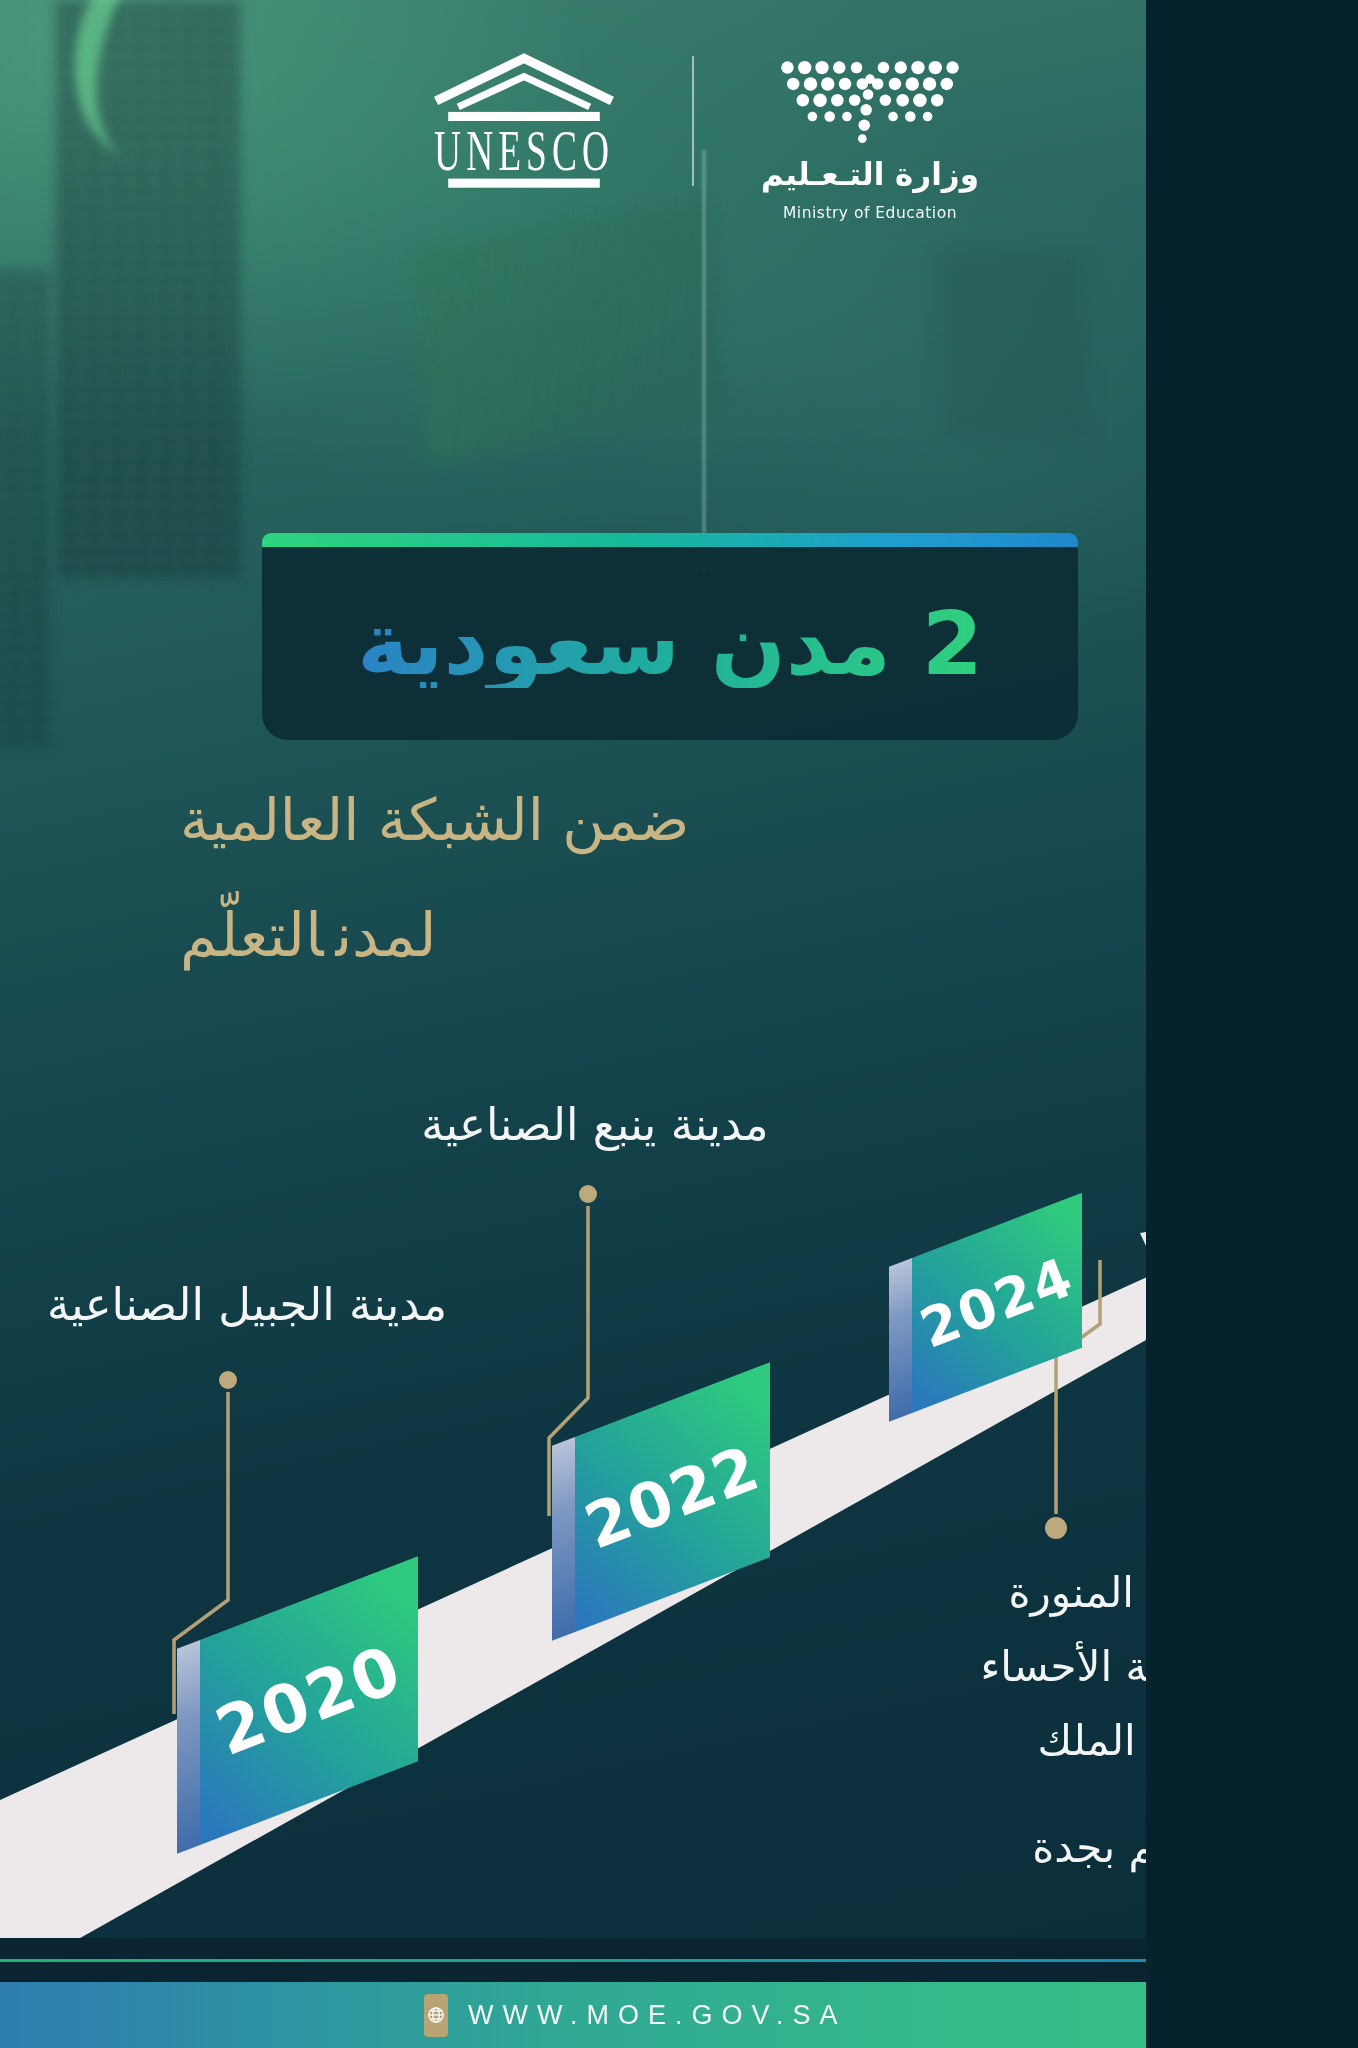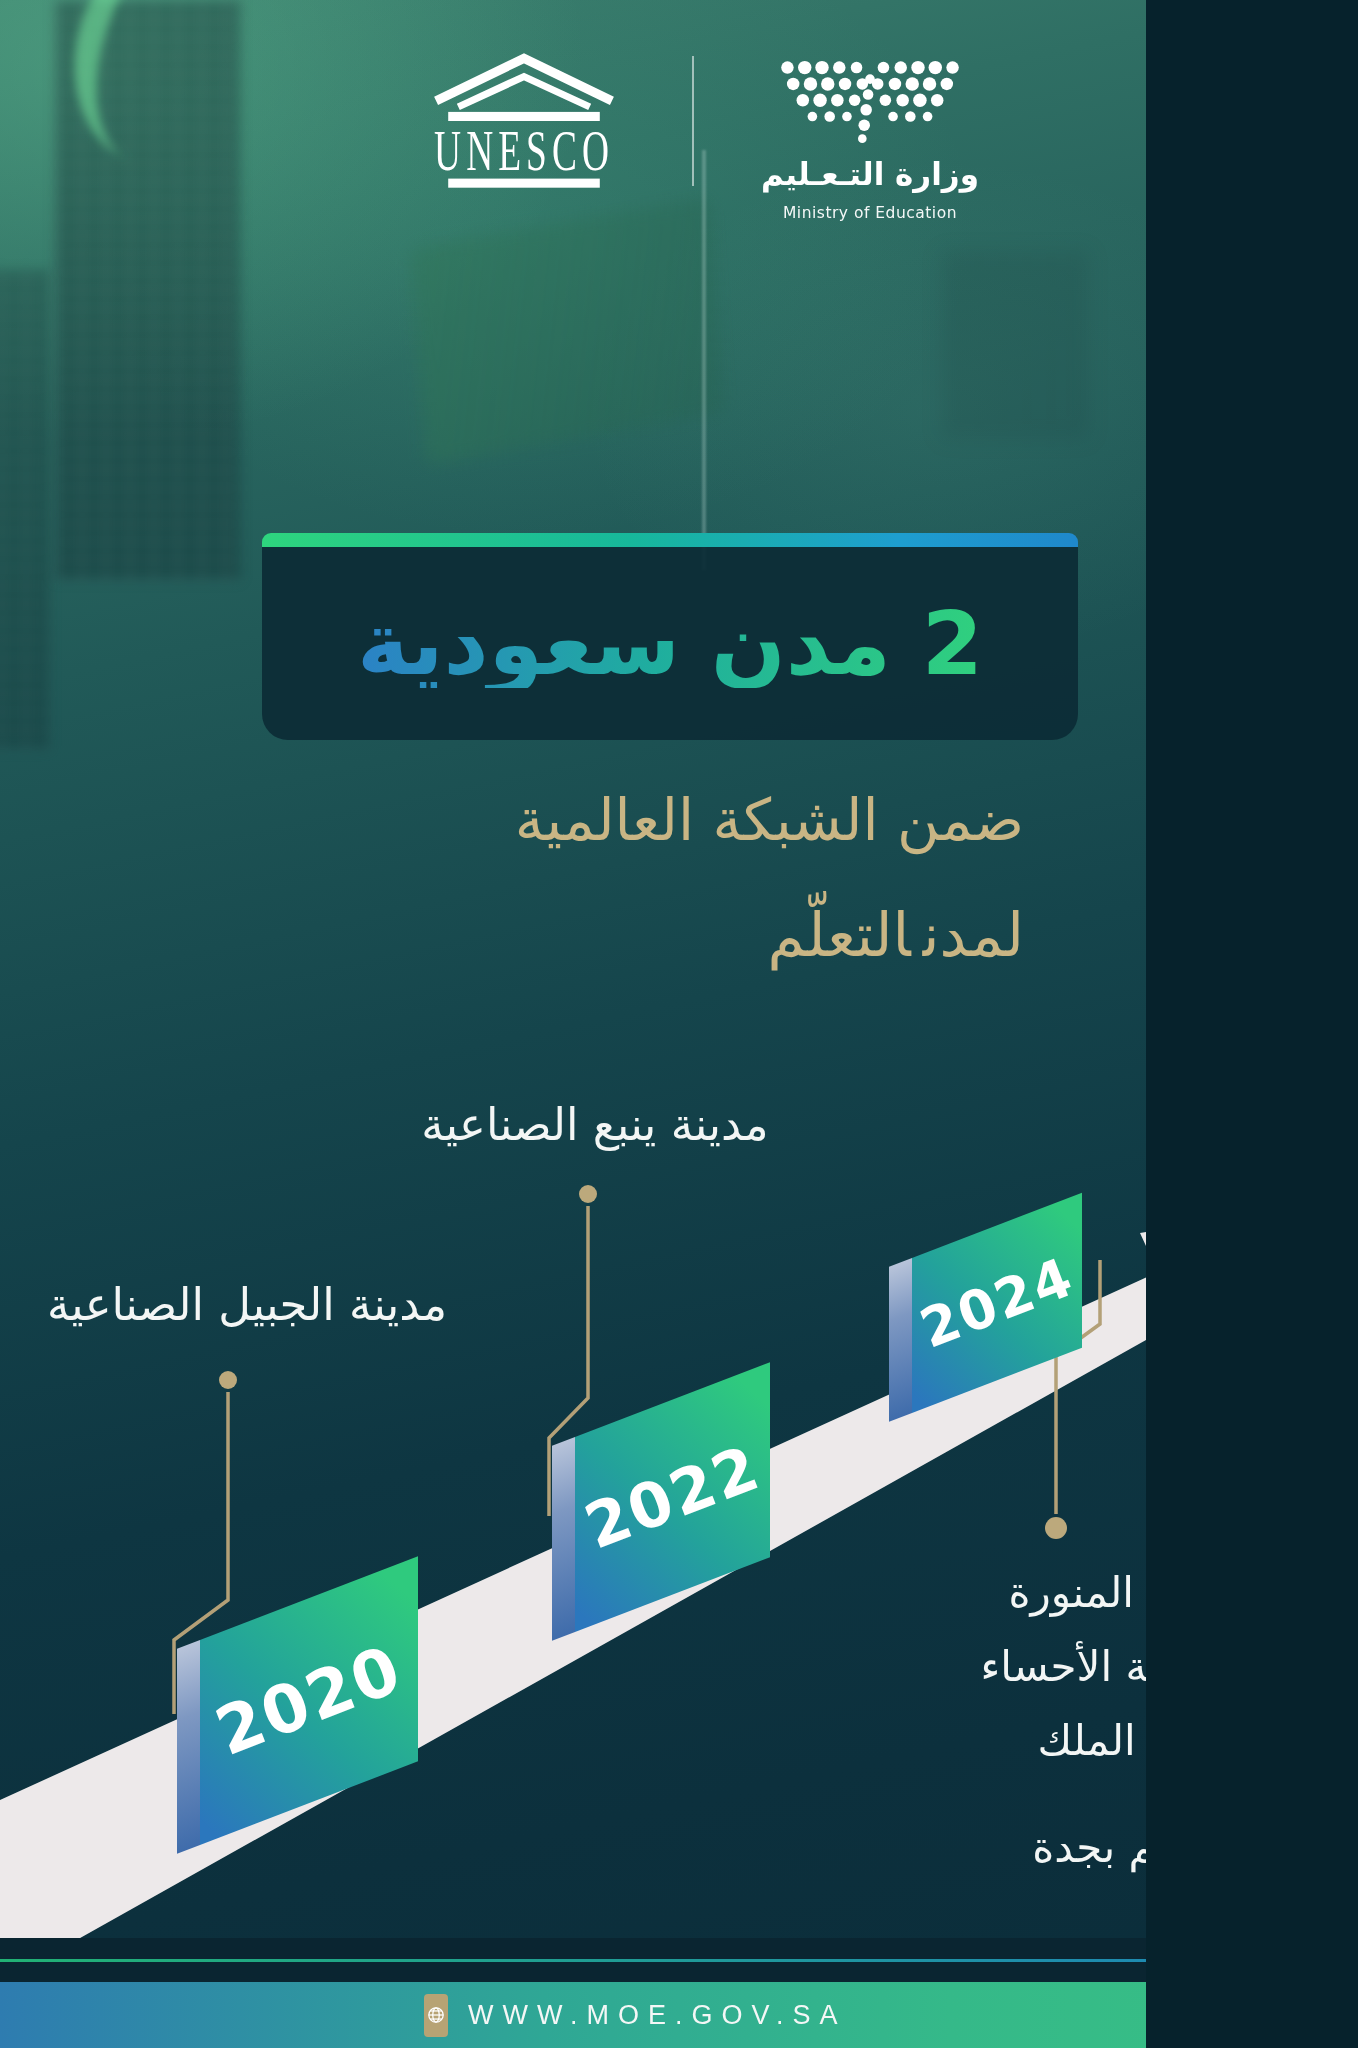--- a/index.html
+++ b/index.html
@@ -34,21 +34,21 @@
   #moe-en{font-size:15.5px;letter-spacing:.5px;margin-top:12px;font-family:"DejaVu Sans",sans-serif;opacity:.95;}
   
   #title-panel{left:262px;top:533px;width:816px;}
   #title-bar{height:14px;border-radius:9px 9px 0 0;
              background:linear-gradient(90deg,#2ed57e 0%,#17b89b 45%,#1e9ecf 78%,#1f88cb 100%);}
   #title-body{height:193px;background:rgba(12,44,54,0.93);border-radius:0 0 26px 26px;
               display:flex;align-items:center;justify-content:center;}
   #title-text{direction:rtl;font-size:88px;font-weight:bold;line-height:1;
               background:linear-gradient(90deg,#2b82c6 0%,#1fae9e 48%,#30d07e 100%);
               -webkit-background-clip:text;background-clip:text;color:transparent;}
-  .subtitle{left:174px;width:850px;text-align:right;direction:rtl;color:#c9b584;}
+  .subtitle{left:180px;width:850px;text-align:left;direction:rtl;color:#c9b584;}
   #subtitle1{top:786px;font-size:58px;}
   #subtitle2{top:900px;font-size:60px;}
   #subtitle2 b{font-weight:normal;margin-right:12px;}
   
   .t-label{color:#f3f6f5;font-size:45px;direction:rtl;text-align:center;}
   #label-yanbu{left:345px;top:1098px;width:500px;}
   #label-jubail{left:0px;top:1278px;width:494px;}
   #city-list{left:904px;top:1566px;width:392px;direction:rtl;color:#f3f6f5;font-size:42px;}
   .li-row{display:flex;align-items:flex-start;margin-bottom:20px;}
   .li-dot{flex:0 0 auto;width:15px;height:15px;border-radius:50%;background:#c3ae7e;margin-top:21px;margin-left:16px;}

